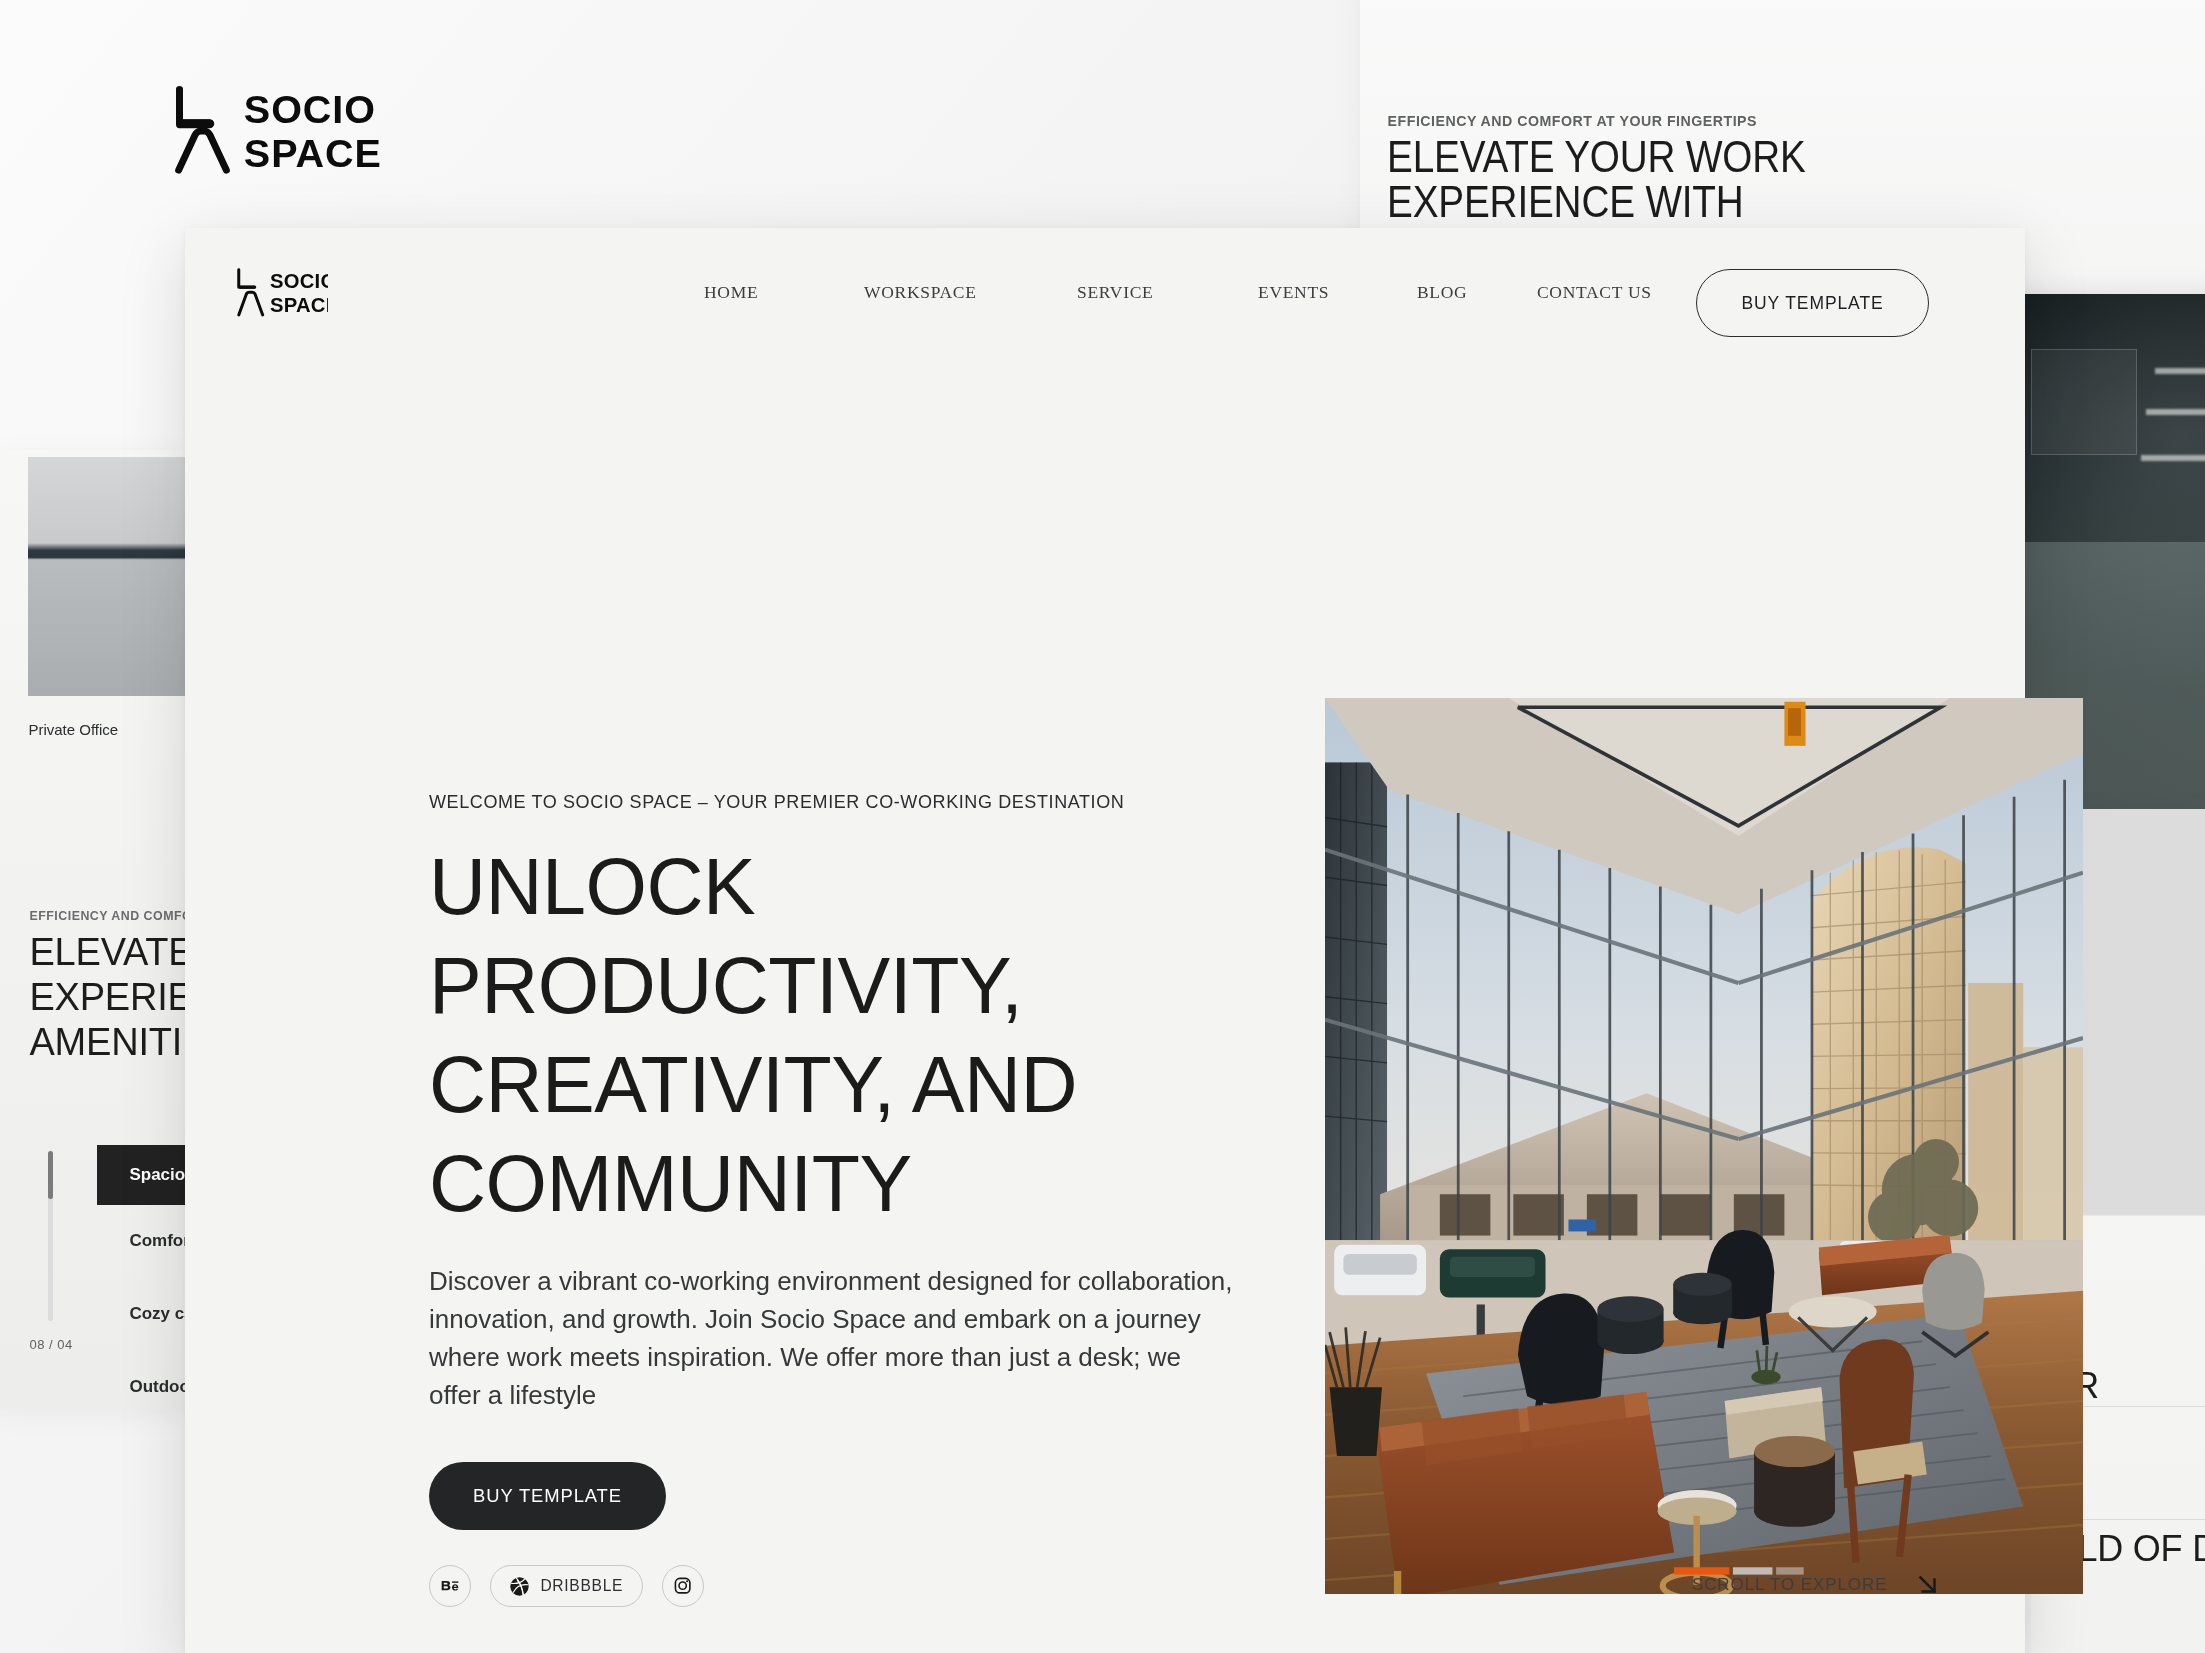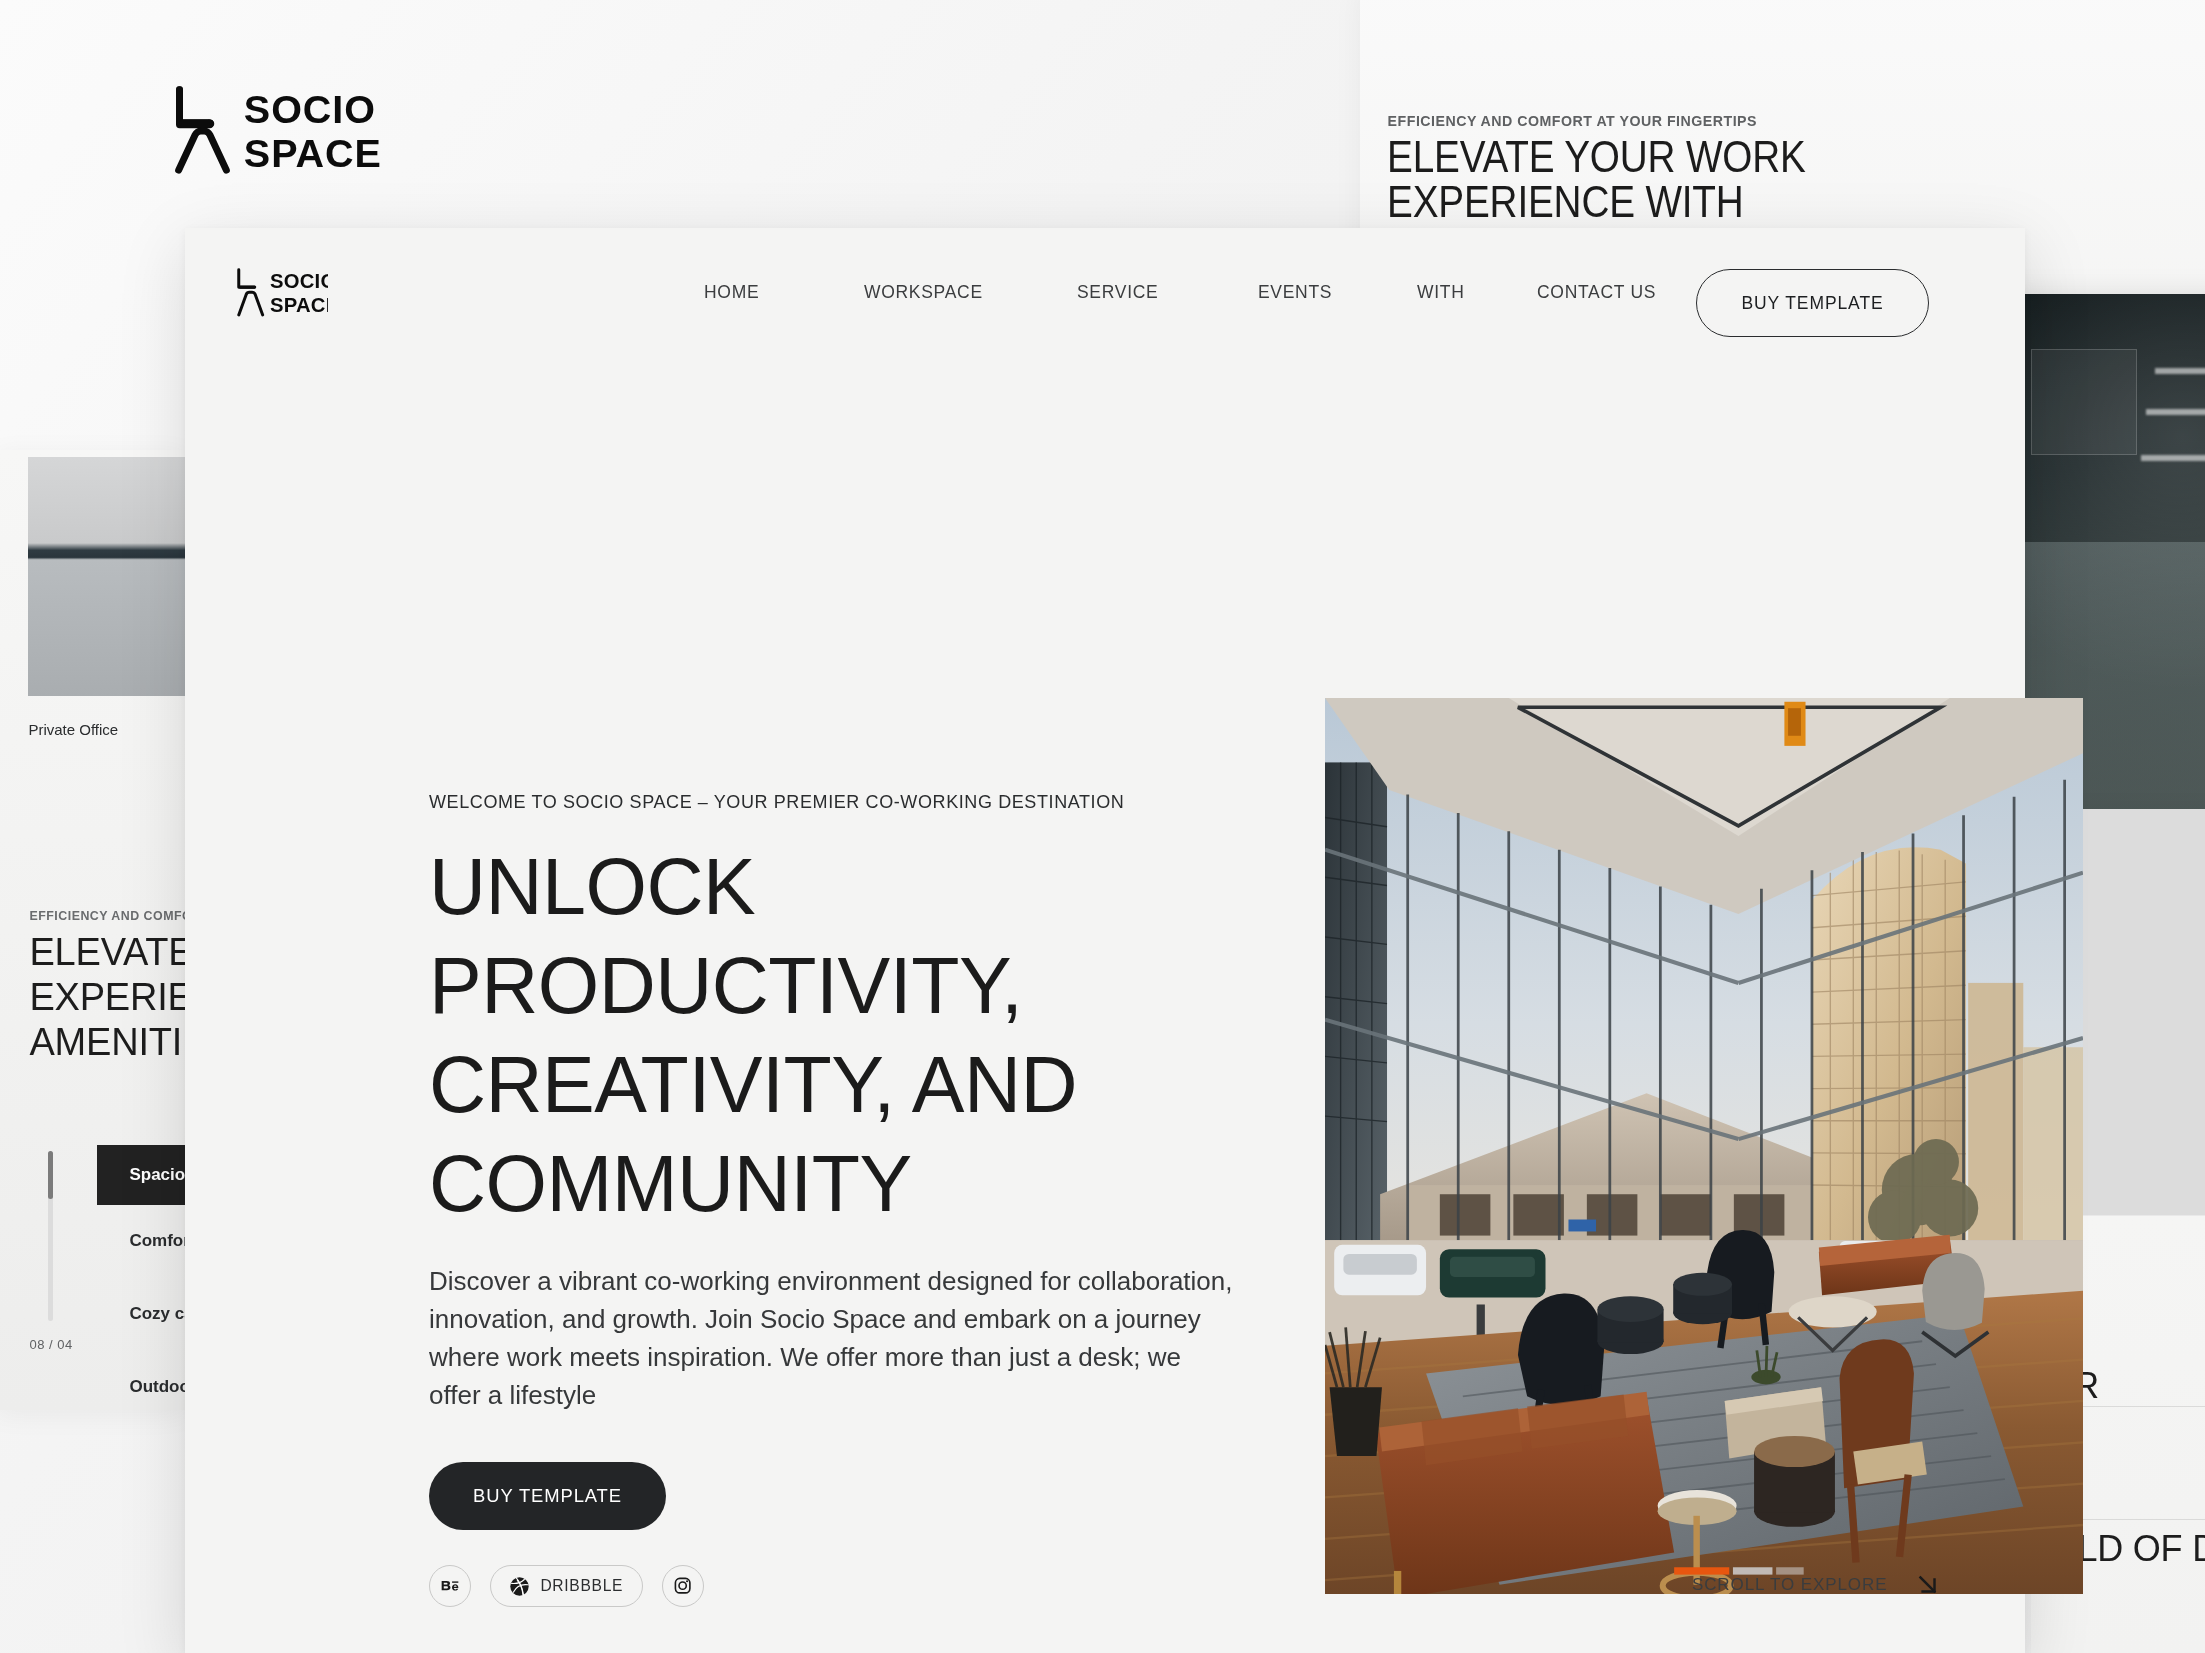--- a/index.html
+++ b/index.html
@@ -100,21 +100,21 @@
     background: #f4f4f3;
     box-shadow: 0 18.4px 64px rgba(0,0,0,.13), 0 1.8px 8.3px rgba(0,0,0,.05);
   }
 
   
   #nav { position:absolute; left:0; top:0; width:100%; height:138px; }
   #nav-logo { position:absolute; left:51px; top:39px; width:92px; height:53px; }
   #nav-links { position:absolute; left:519px; top:54px; display:flex; align-items:center; }
   #nav-links .nav-link {
     font-size:17.5px; letter-spacing:0.7px; color:#3b3d3f; white-space:nowrap;
-    font-family:Liberation Sans, sans-serif;
+    font-family:Liberation Serif, serif;
     cursor:pointer;
   }
   #btn-buy-nav {
     position:absolute; right:96px; top:41px;
     width:233px; height:68px; border:1.4px solid #2a2c2e; border-radius:36px;
     display:flex; align-items:center; justify-content:center;
     font-size:17.5px; letter-spacing:0.9px; color:#1d1f21; background:transparent; cursor:pointer;
     font-family:"Liberation Sans Narrow","Liberation Sans",sans-serif;
   }
 
@@ -262,21 +262,21 @@
             <text x="74" y="97">SPACE</text>
           </g>
         </svg>
       </div>
 
       <div id="nav-links">
         <div class="nav-link" style="width:160px">HOME</div>
         <div class="nav-link" style="width:213px">WORKSPACE</div>
         <div class="nav-link" style="width:181px">SERVICE</div>
         <div class="nav-link" style="width:159px">EVENTS</div>
-        <div class="nav-link" style="width:120px">WITH</div>
+        <div class="nav-link" style="width:120px">BLOG</div>
         <div class="nav-link" style="width:152px">CONTACT US</div>
       </div>
 
       <div id="btn-buy-nav">BUY TEMPLATE</div>
     </div>
 
     <div id="hero-left">
       <div id="hero-eyebrow">WELCOME TO SOCIO SPACE – YOUR PREMIER CO-WORKING DESTINATION</div>
       <h1 id="hero-title">UNLOCK PRODUCTIVITY, CREATIVITY, AND COMMUNITY</h1>
       <p id="hero-body">Discover a vibrant co-working environment designed for collaboration, innovation, and growth. Join Socio Space and embark on a journey where work meets inspiration. We offer more than just a desk; we offer a lifestyle</p>

